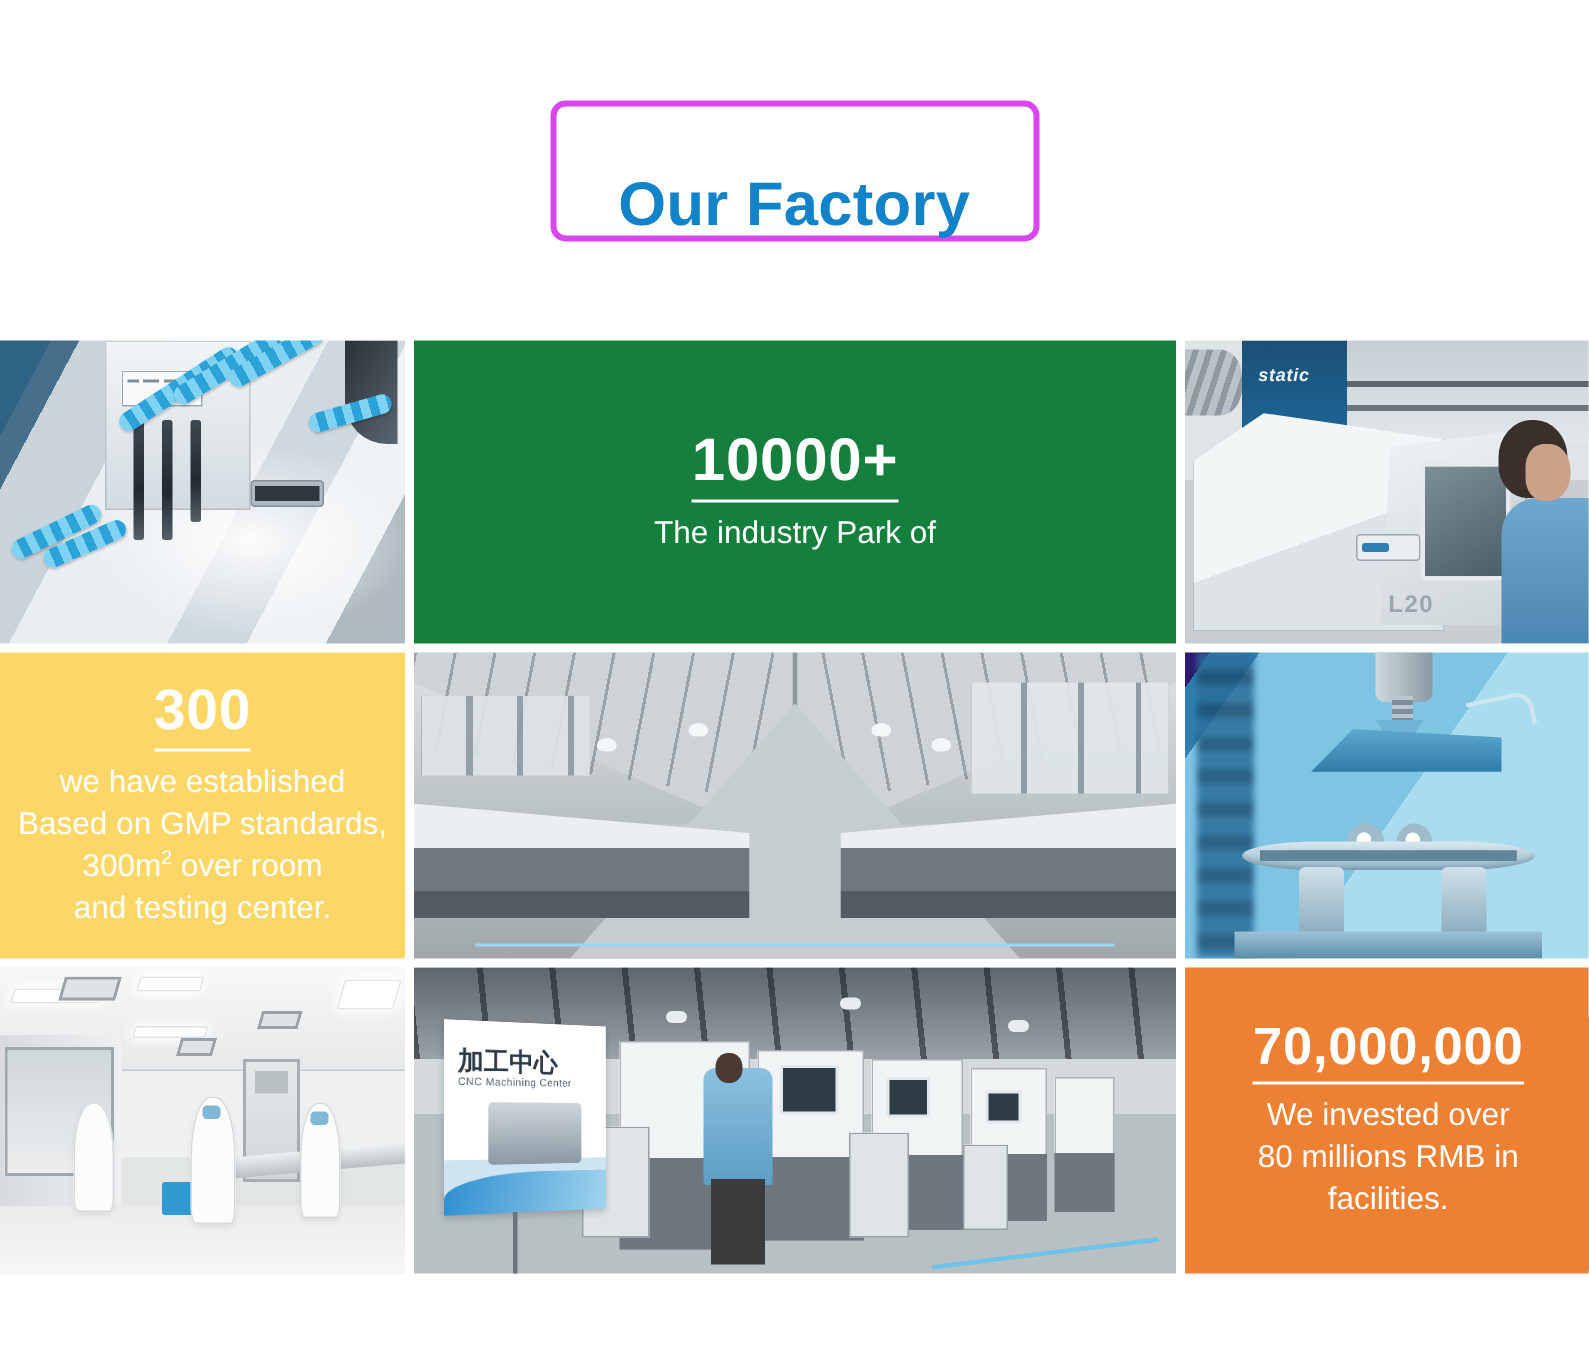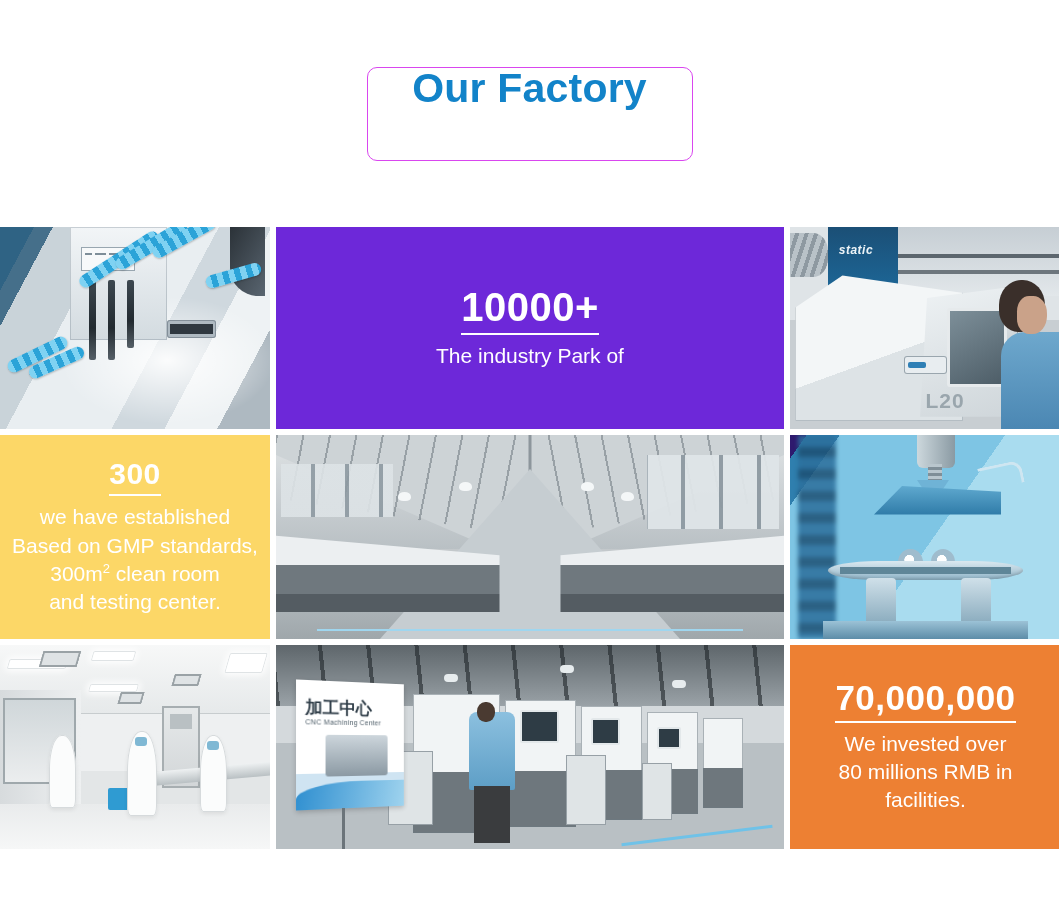--- a/index.html
+++ b/index.html
@@ -18,25 +18,25 @@
   
   .heading-wrap {
     height: 227px;
     display: flex;
     align-items: center;
     justify-content: center;
   }
   .heading-box {
     width: 326px;
     height: 94px;
-    border: 1px solid #d946ef;
+    border: 4px solid #d946ef;
     border-radius: 10px;
     background: #ffffff;
     display: flex;
-    align-items: flex-start;
+    align-items: flex-end;
     justify-content: center;
     box-sizing: border-box;
   }
   .heading-title {
     color: #1283c9;
     font-size: 41px;
     font-weight: bold;
     letter-spacing: 0.2px;
     line-height: 1;
   }
@@ -63,35 +63,35 @@
   .stat {
     display: flex;
     flex-direction: column;
     align-items: center;
     justify-content: center;
     text-align: center;
     color: #ffffff;
     padding: 0 8px;
     box-sizing: border-box;
   }
-  .stat-blue   { background: #6d28d9; }
+  .stat-blue   { background: #15803d; }
   .stat-yellow { background: #fcd767; }
   .stat-orange { background: #ed8033; }
 
   .stat-number {
     font-size: 40px;
     font-weight: bold;
     line-height: 1.08;
     letter-spacing: 0.5px;
     padding-bottom: 4px;
     border-bottom: 2px solid #ffffff;
     margin-bottom: 7px;
   }
   .stat-blue .stat-number   { font-size: 40px; }
-  .stat-yellow .stat-number { font-size: 30px; }
+  .stat-yellow .stat-number { font-size: 38px; }
   .stat-orange .stat-number { font-size: 35px; }
 
   .stat-desc {
     font-size: 21px;
     line-height: 1.34;
     font-weight: 400;
   }
   .stat-desc sup {
     font-size: 0.62em;
     vertical-align: super;
@@ -205,21 +205,21 @@
   .ph-lathe .label-tag {
     position: absolute; left: 42%; top: 64%; width: 16%; height: 9%;
     background: #e8edf0; border-radius: 3px; box-shadow: inset 0 0 0 1px #9aa6ae;
   }
   .ph-lathe .label-tag:after {
     content: ""; position: absolute; left: 10%; top: 30%; width: 42%; height: 36%;
     background: #2f7fb5; border-radius: 2px;
   }
   .ph-lathe .model {
     position: absolute; left: 50%; bottom: 8%; color: #9aa6ad;
-    font-size: 21px; font-weight: bold; letter-spacing: 1px;
+    font-size: 16px; font-weight: bold; letter-spacing: 1px;
   }
   .ph-lathe .worker-head {
     position: absolute; right: 6%; top: 26%; width: 46px; height: 52px;
     background: #3a2f2a; border-radius: 48% 48% 42% 42%;
   }
   .ph-lathe .worker-face {
     position: absolute; right: 5%; top: 34%; width: 30px; height: 38px;
     background: #caa289; border-radius: 40% 46% 48% 40%;
   }
   .ph-lathe .worker-body {
@@ -553,21 +553,21 @@
     <div class="worker-head"></div>
     <div class="worker-face"></div>
   </div>
 
   <div class="cell stat stat-yellow">
     <div class="stat-number">300</div>
     <div class="stat-desc">
       <div>we have established</div>
       <div>Based on GMP standards,</div>
       <div>
-        <span>300m</span><sup>2</sup><span> clean room</span>
+        <span>300m</span><sup>2</sup><span> over room</span>
       </div>
       <div>and testing center.</div>
     </div>
   </div>
 
   <div class="cell photo ph-hall">
     <div class="ceiling"></div>
     <div class="truss"></div>
     <div class="rafters"></div>
     <div class="rafters2"></div>

